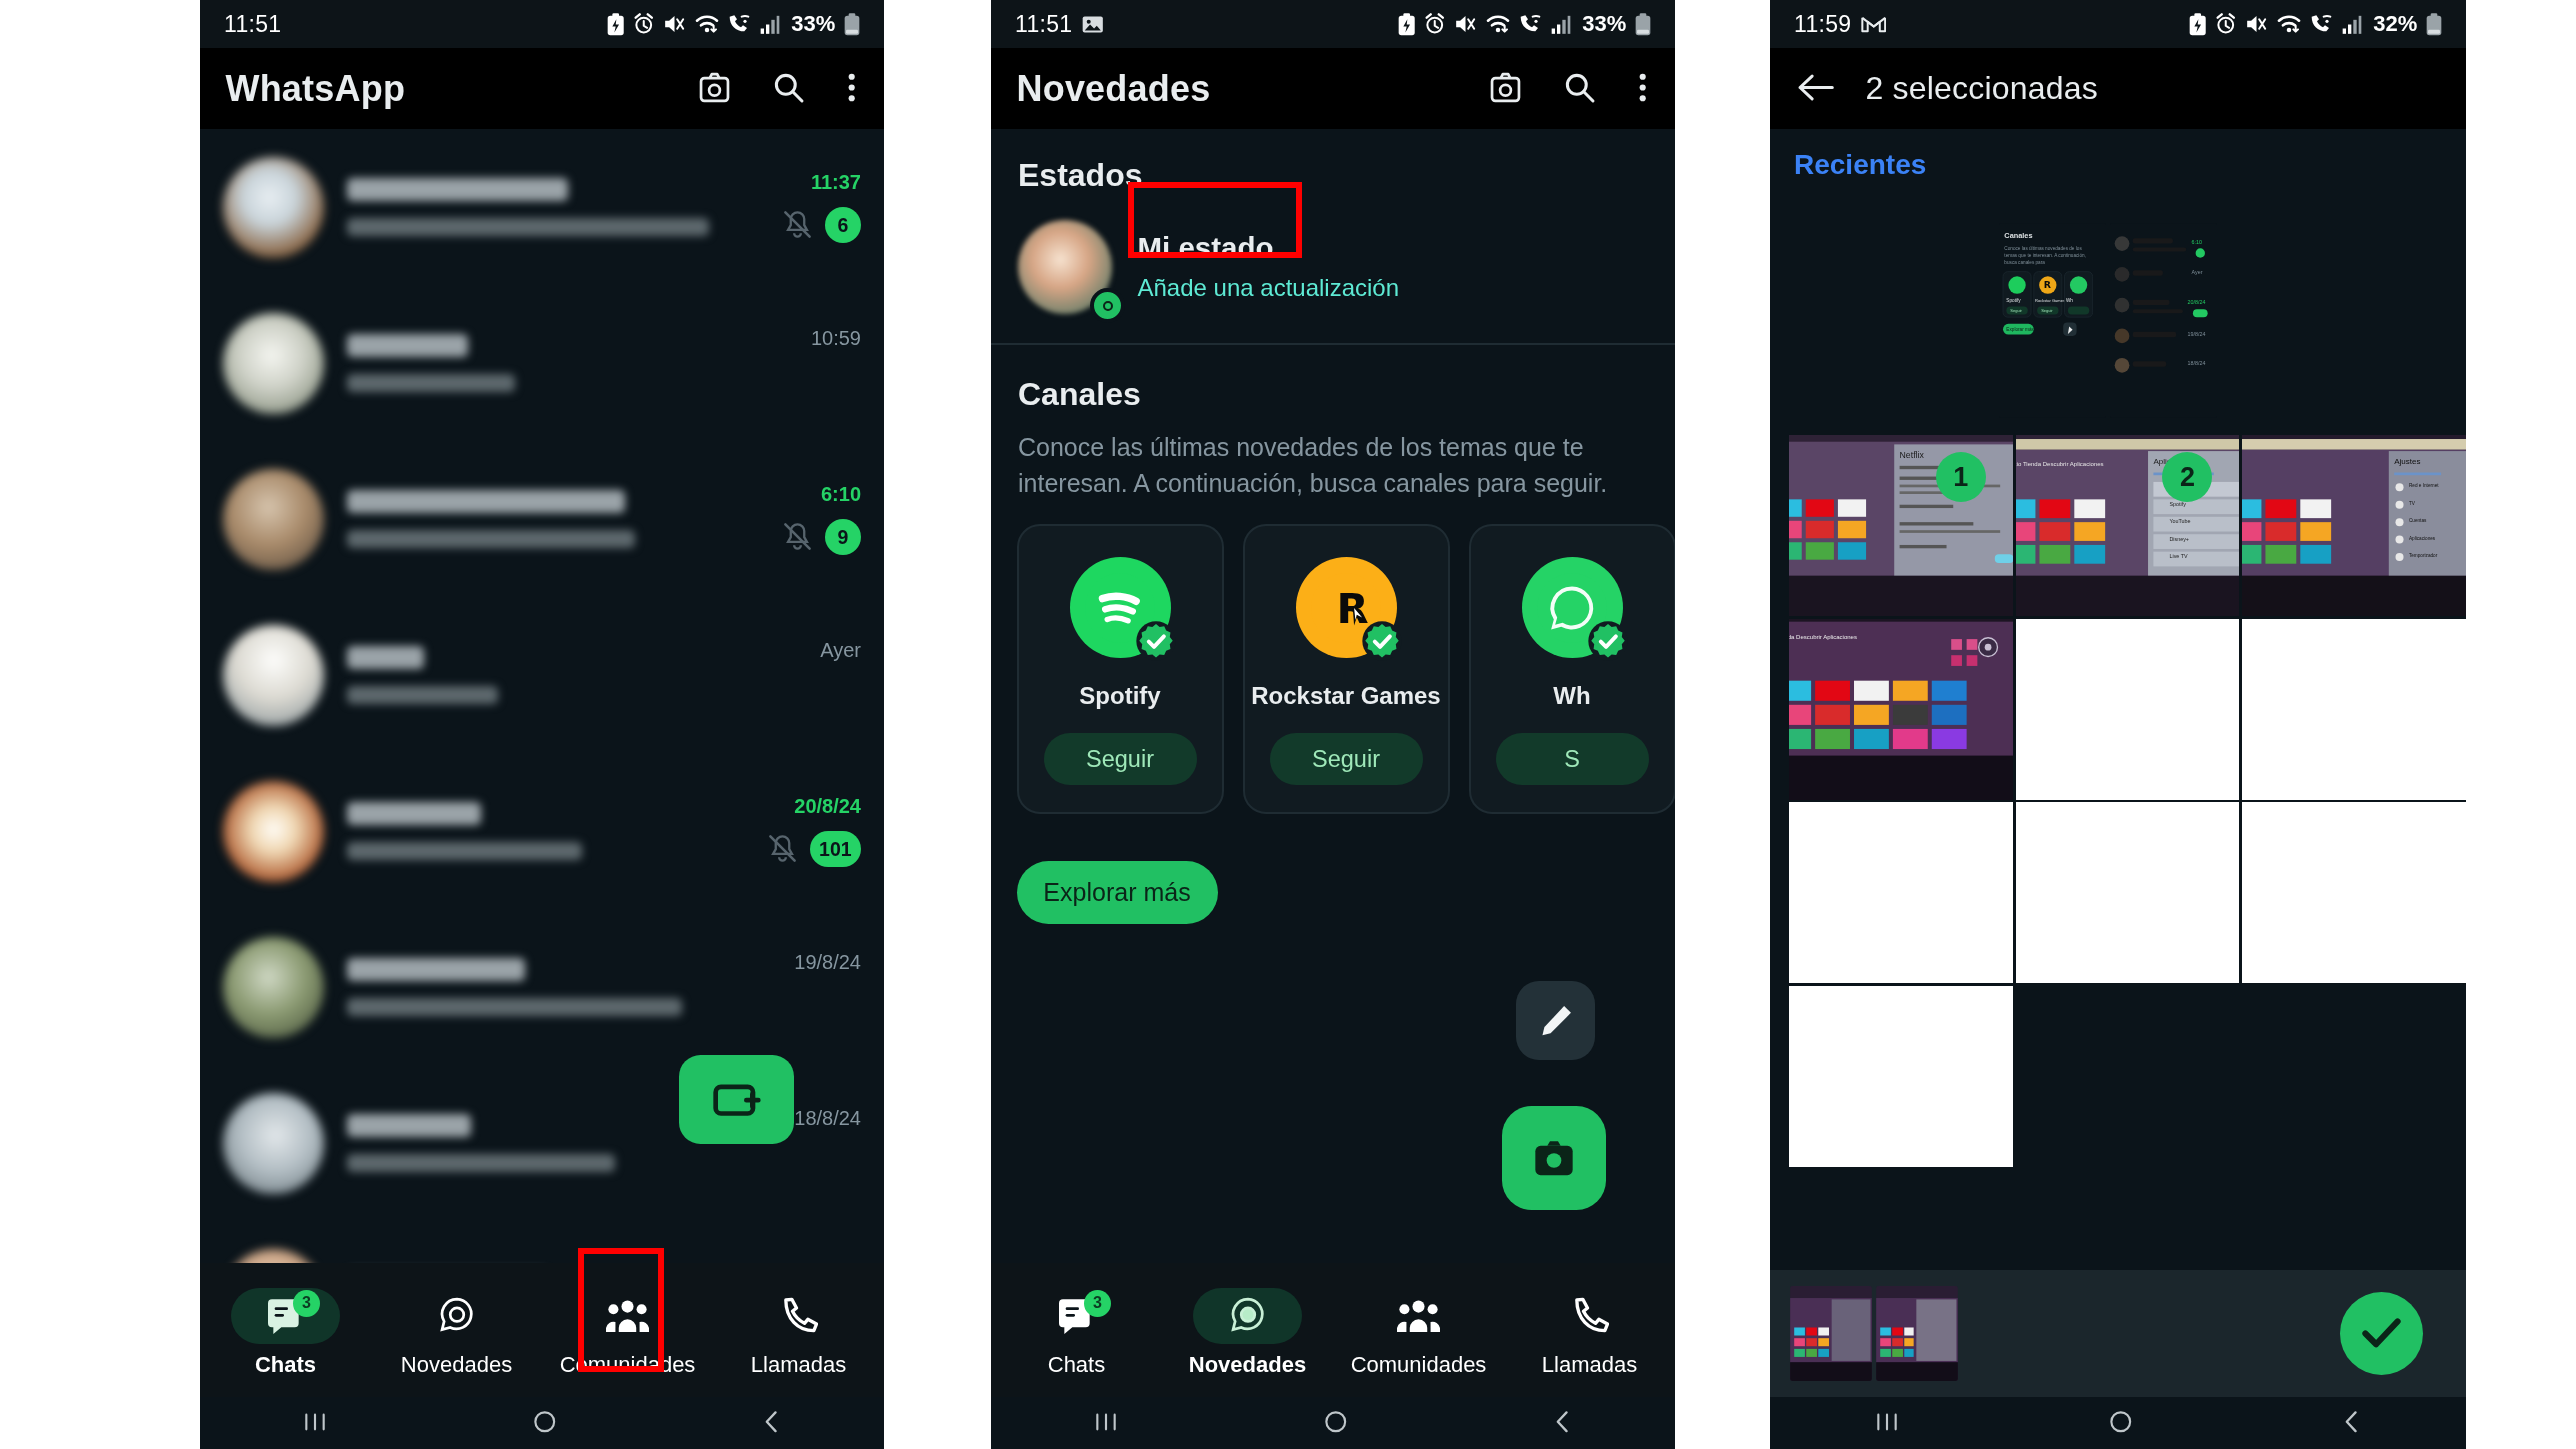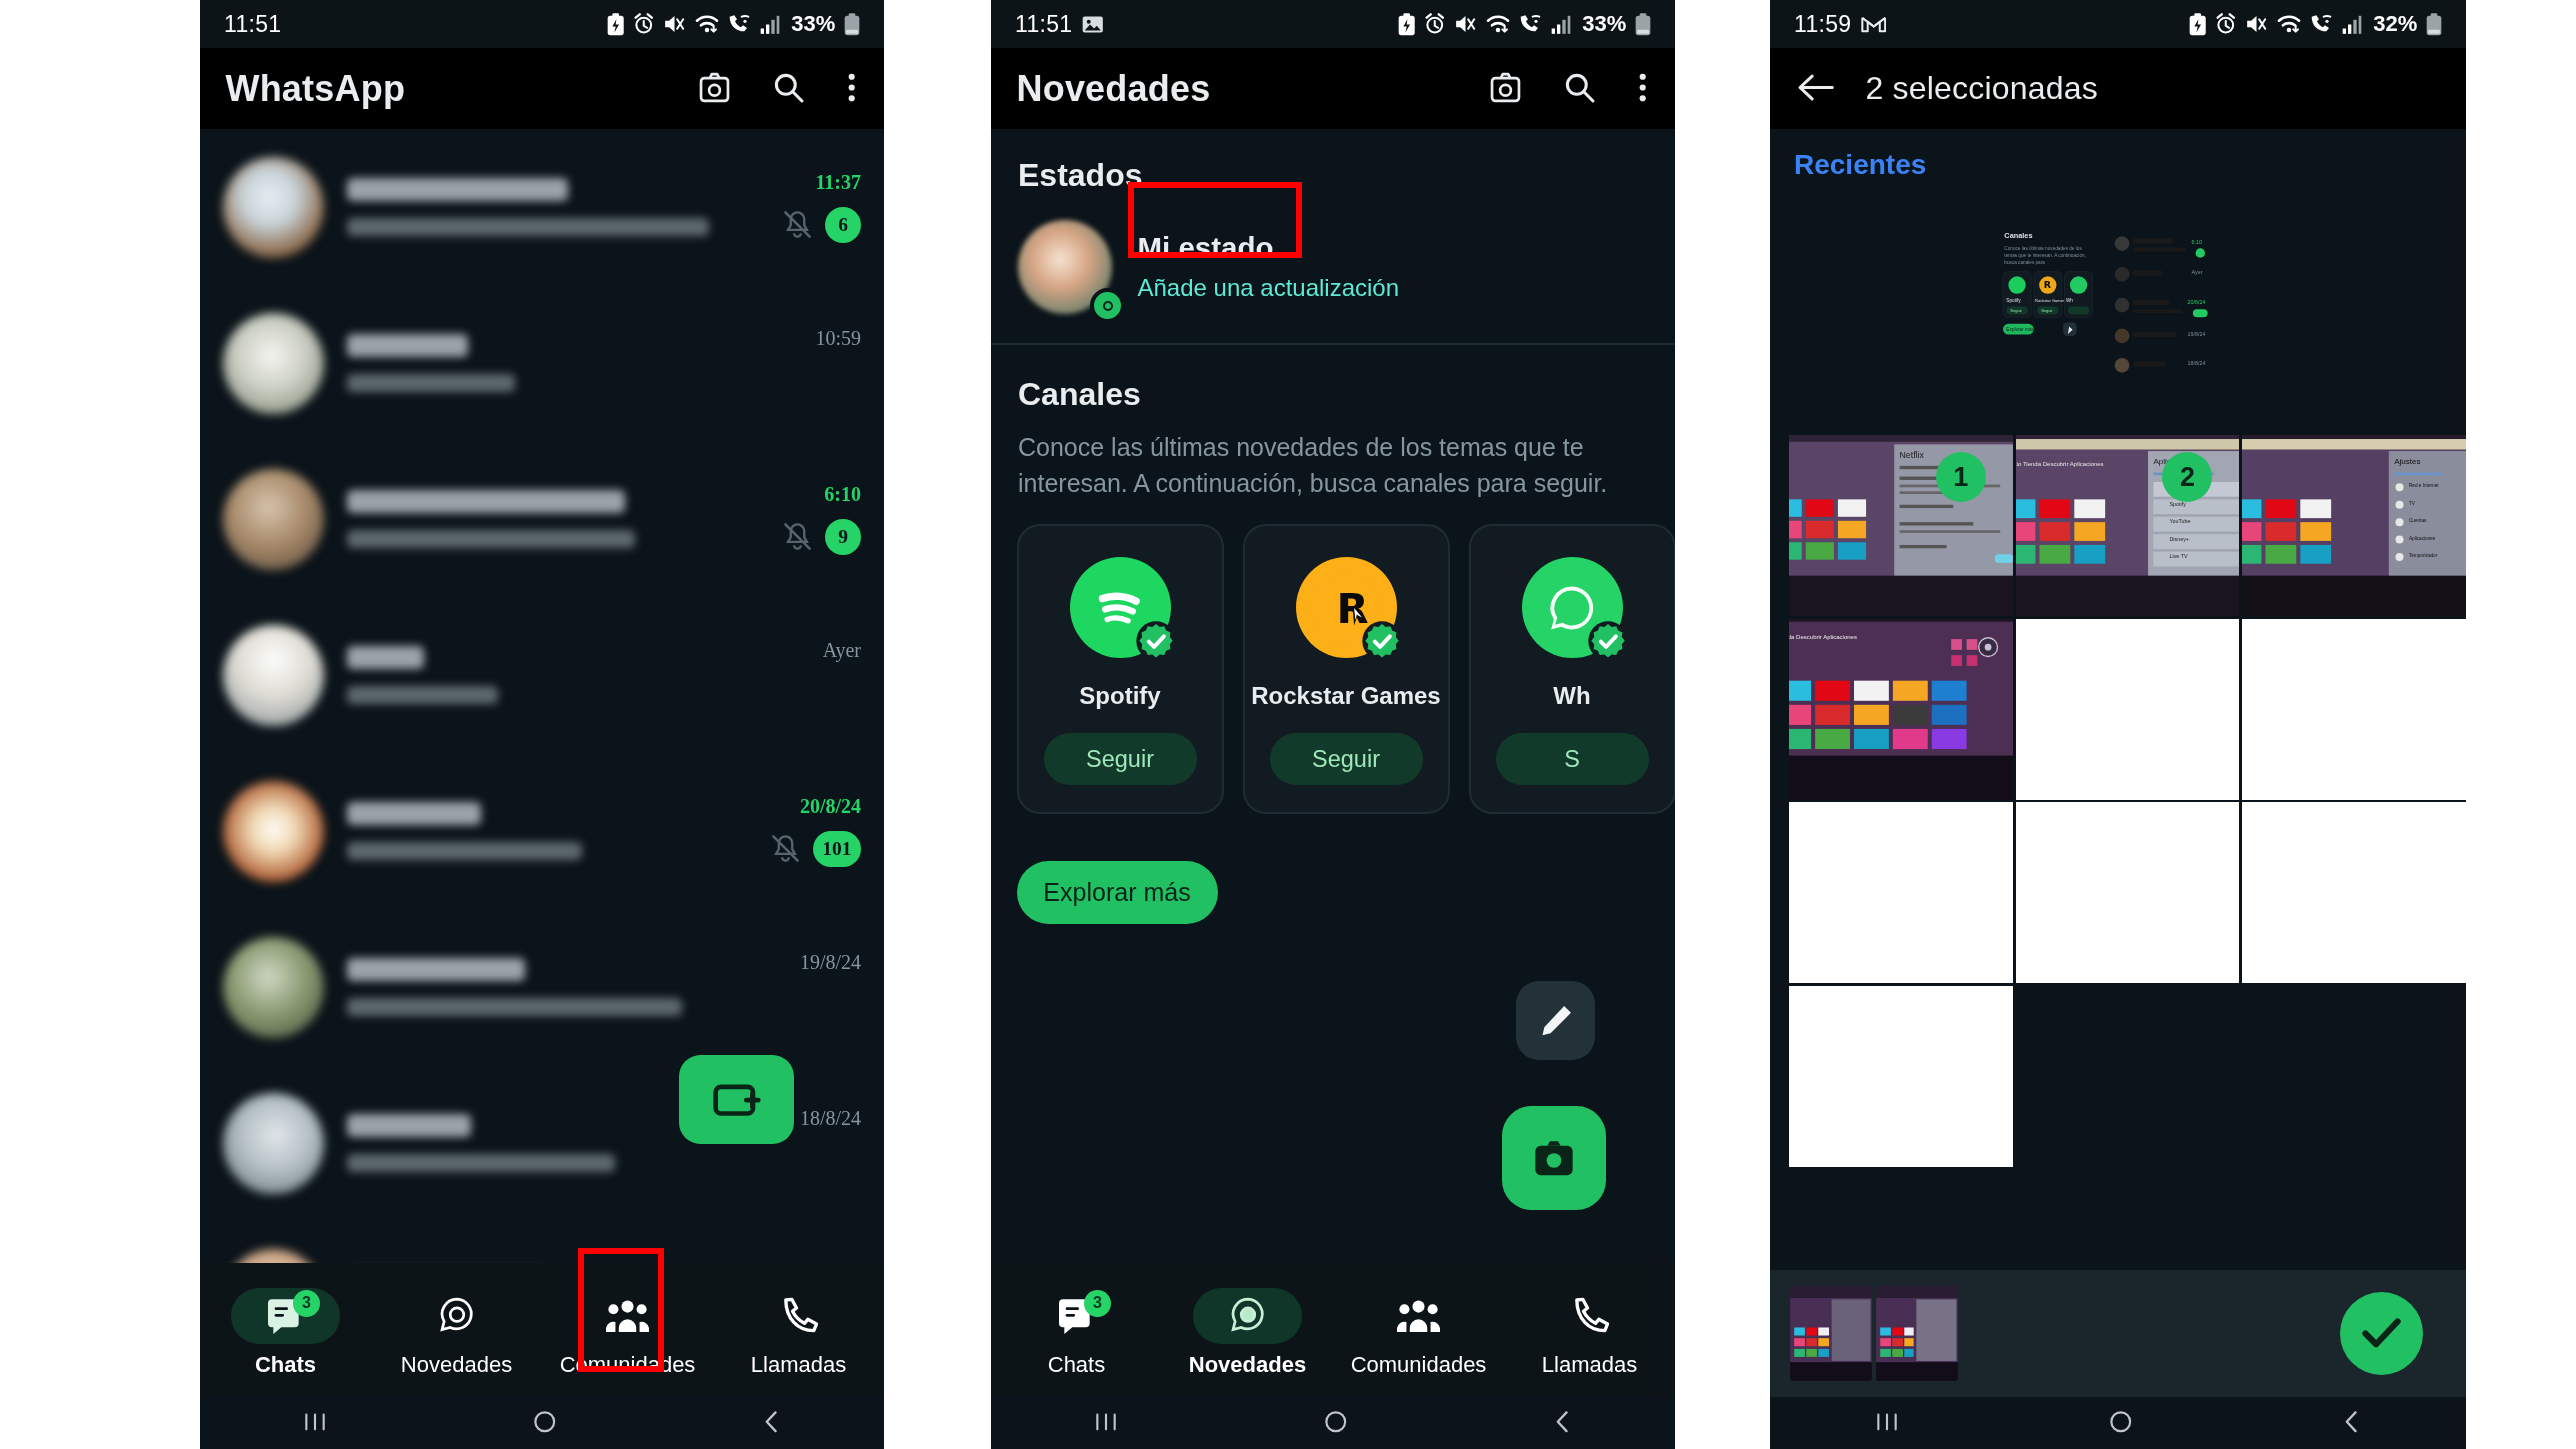--- a/index.html
+++ b/index.html
@@ -24,21 +24,21 @@
 
   
   .appbar { height:81px; display:flex; align-items:center; padding:0 25.5px; background:#000000; }
   .appbar .title { color:#e9edef; font-size:36px; font-weight:700; letter-spacing:0.2px; }
   .appbar .sp { flex:1; }
   .appbar .act { margin-left:39px; cursor:pointer; }
   .appbar.sel .title { font-size:32px; font-weight:500; margin-left:31px; }
 
   
   .chatlist { position:relative; }
-  .chatrow { height:156px; display:flex; align-items:center; padding:0 23px;font-family:Liberation Serif, serif; }
+  .chatrow { height:156px; display:flex; align-items:center; padding:0 23px; }
   .avatar { width:101px; height:101px; border-radius:50%; flex:0 0 101px;
     filter:blur(4.7px); }
   .av1 { background:radial-gradient(circle at 46% 40%, #e8eef2 0%, #c9d4da 32%, #8c6a4b 70%, #4a3a2a 100%); }
   .av2 { background:radial-gradient(circle at 48% 42%, #f4f5f0 0%, #cfd2c8 40%, #6f7a66 100%); }
   .av3 { background:radial-gradient(circle at 45% 38%, #d6c4ad 0%, #a88a6a 45%, #4e4338 100%); }
   .av4 { background:radial-gradient(circle at 50% 35%, #fdfdfb 0%, #dcdad2 45%, #7d8a90 100%); }
   .av5 { background:radial-gradient(circle at 50% 48%, #fffdf8 0%, #f0d8b4 30%, #b4673d 68%, #5e3621 100%); }
   .av6 { background:radial-gradient(circle at 45% 40%, #cfd8c4 0%, #8b9a72 45%, #3f4a34 100%); }
   .av7 { background:radial-gradient(circle at 52% 42%, #e2e7ea 0%, #b3bec4 45%, #5d6a70 100%); }
   .av8 { background:radial-gradient(circle at 48% 45%, #f2e3d3 0%, #cfa98a 50%, #7b5a42 100%); }

